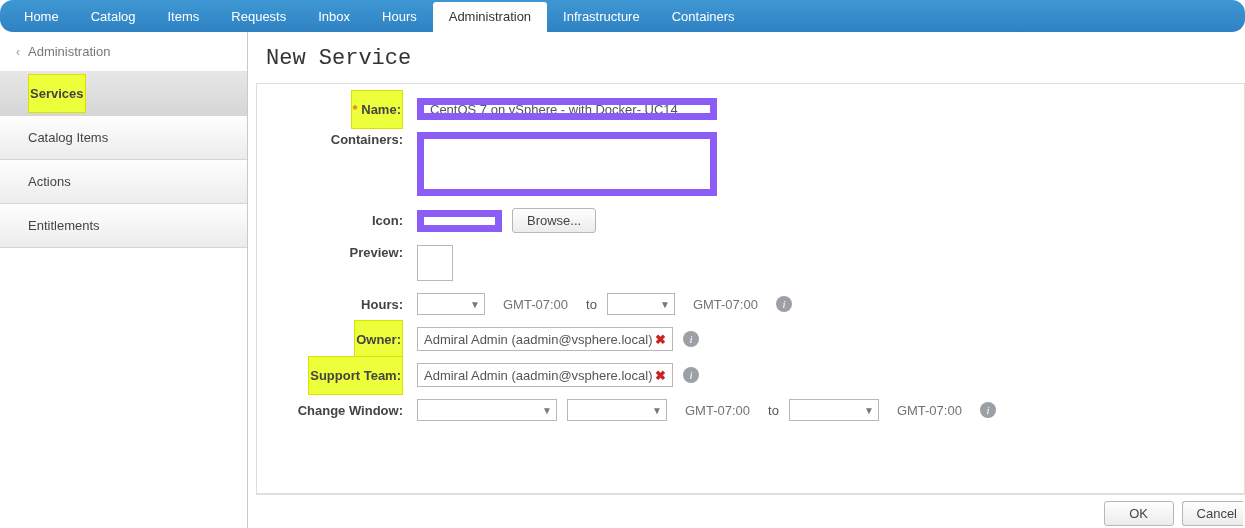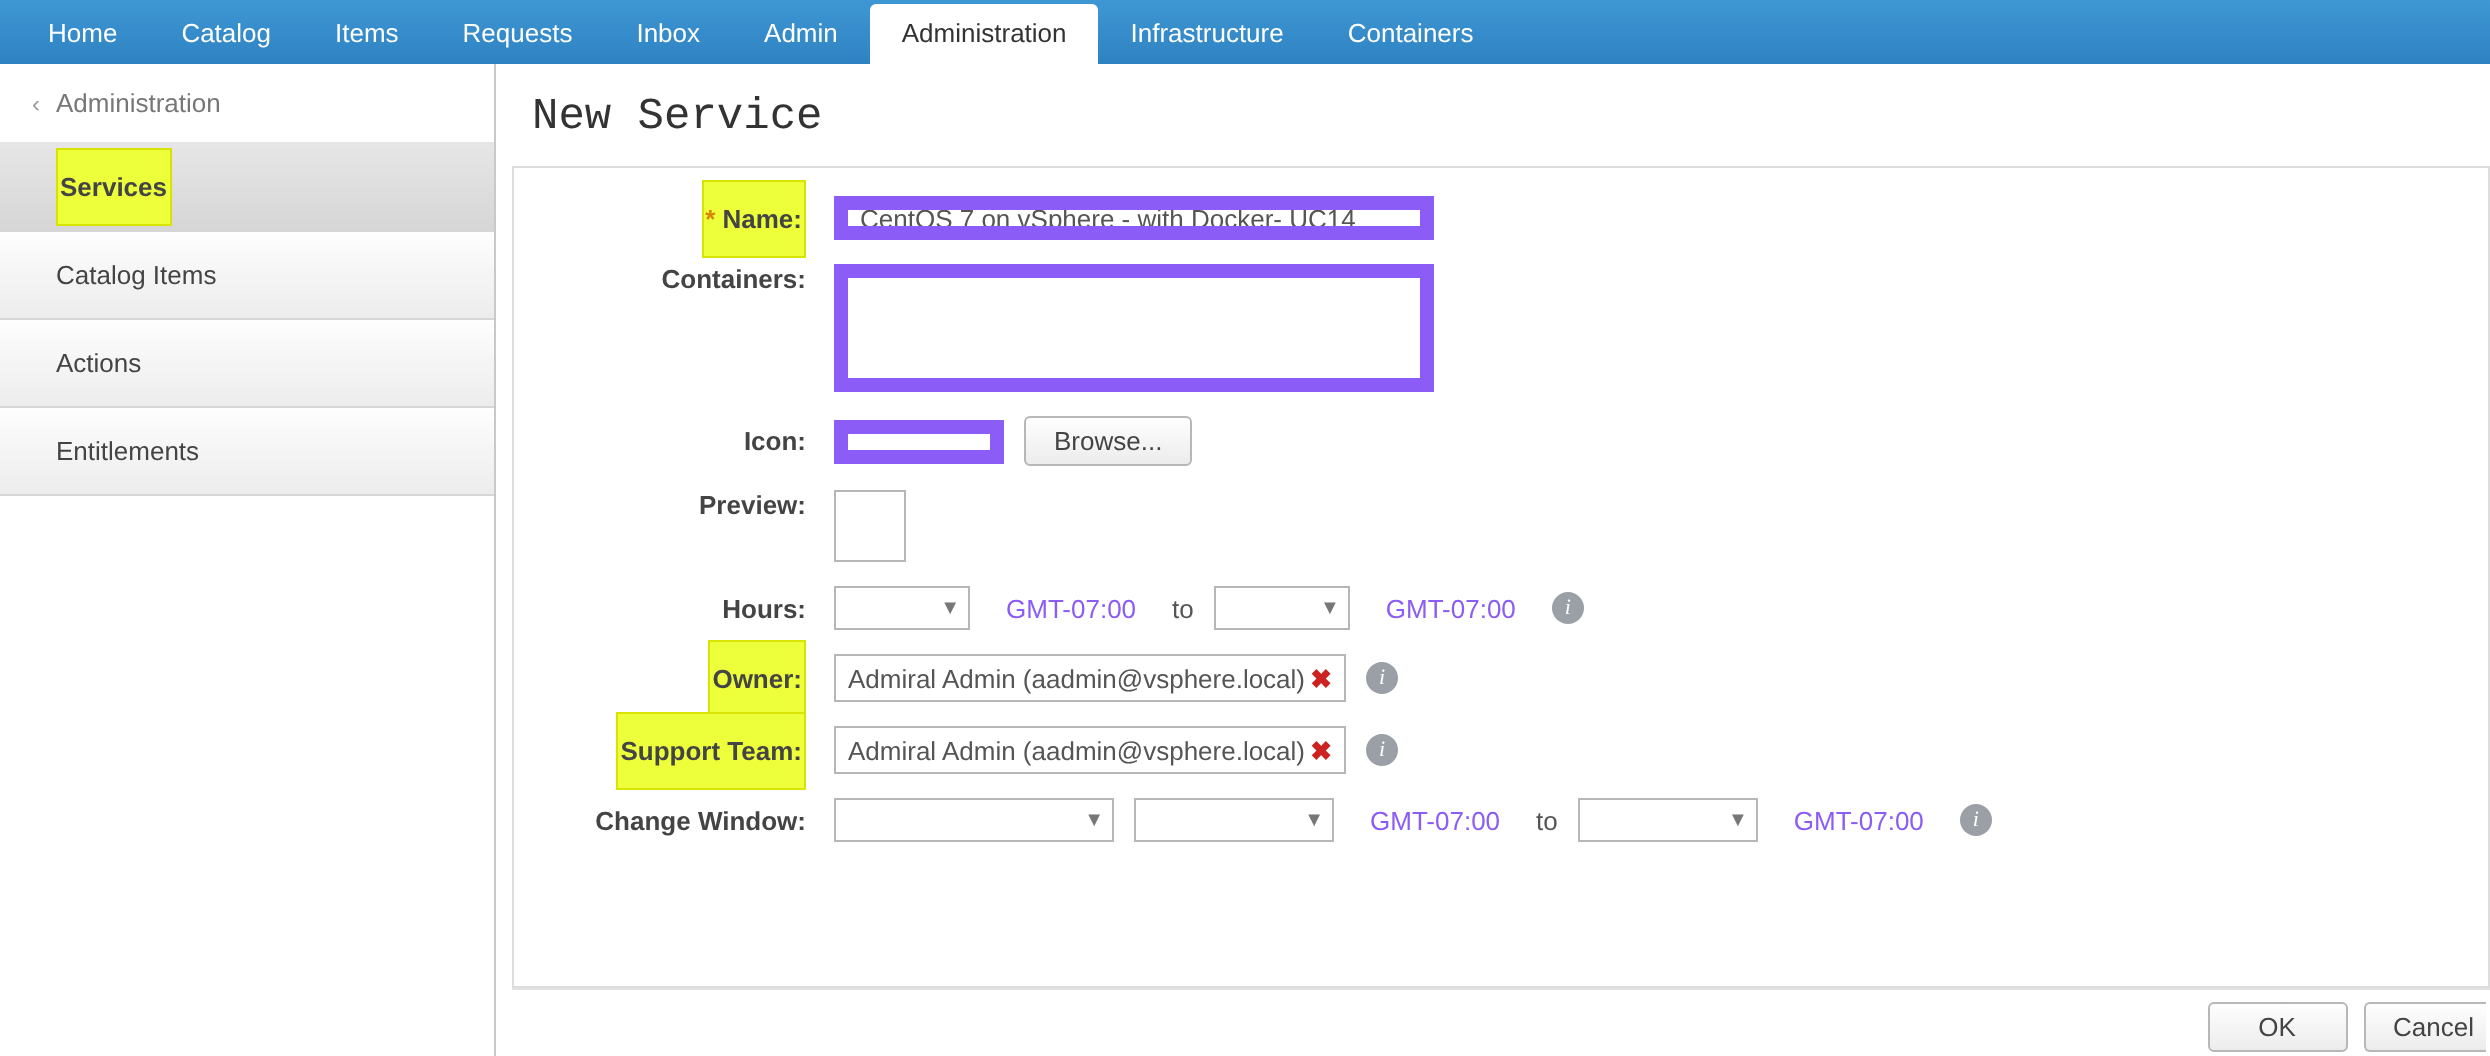--- a/index.html
+++ b/index.html
@@ -5,20 +5,21 @@
     * { box-sizing: border-box; margin: 0; padding: 0; }
     body { font-family: Arial, Helvetica, sans-serif; font-size: 13px; color: #555; background: #fff; width: 1245px; }
 
     
     .topnav {
       background: linear-gradient(#3e97d3, #2f82c2);
       display: flex;
       align-items: stretch;
       height: 32px;
       padding-left: 8px;
+      border-radius: 13px;
     }
     .topnav .tab {
       color: #fff;
       padding: 8px 16px;
       font-size: 13px;
       cursor: pointer;
       border: none;
       background: transparent;
     }
     .topnav .tab.active {
@@ -98,21 +99,21 @@
     .desc-input { width: 300px; height: 64px; }
     .icon-input { width: 85px; height: 22px; }
     .preview-box { width: 36px; height: 36px; border: 1px solid #b7b7b7; margin-left: 0; }
     .status-sel { width: 302px; height: 24px; }
 
     .hours-box {
       position: relative; width: 68px; height: 22px; border: 1px solid #b7b7b7; background: #fff;
       display: inline-flex; align-items: center; justify-content: flex-end; padding-right: 4px;
     }
     .hours-box .arrow { font-size: 10px; color: #777; }
-    .tz { font-size: 13px; color: #8b5cf6; margin: 0 8px; }
+    .tz { font-size: 13px; color: #737373; margin: 0 8px; }
 
     .pick {
       width: 256px; height: 24px; border: 1px solid #b7b7b7; display: flex; align-items: center;
       padding: 0 6px; justify-content: space-between; background: #fff;
     }
     .pick .val { font-size: 13px; color: #555; }
     .pick .x { color: #cc2222; font-weight: bold; font-size: 13px; cursor: pointer; }
 
     .info-icon {
       width: 16px; height: 16px; border-radius: 50%; background: #9aa0a5; color: #fff;
@@ -142,21 +143,21 @@
   </style>
 </head>
 <body>
 
 <div class="topnav">
   <button class="tab">Home</button>
   <button class="tab">Catalog</button>
   <button class="tab">Items</button>
   <button class="tab">Requests</button>
   <button class="tab">Inbox</button>
-  <button class="tab">Admin</button>
+  <button class="tab">Hours</button>
   <button class="tab active">Administration</button>
   <button class="tab">Infrastructure</button>
   <button class="tab">Containers</button>
 </div>
 
 <div class="content-wrap">
 
   <div class="sidebar">
     <div class="crumb">
       <span class="chev">‹</span>

